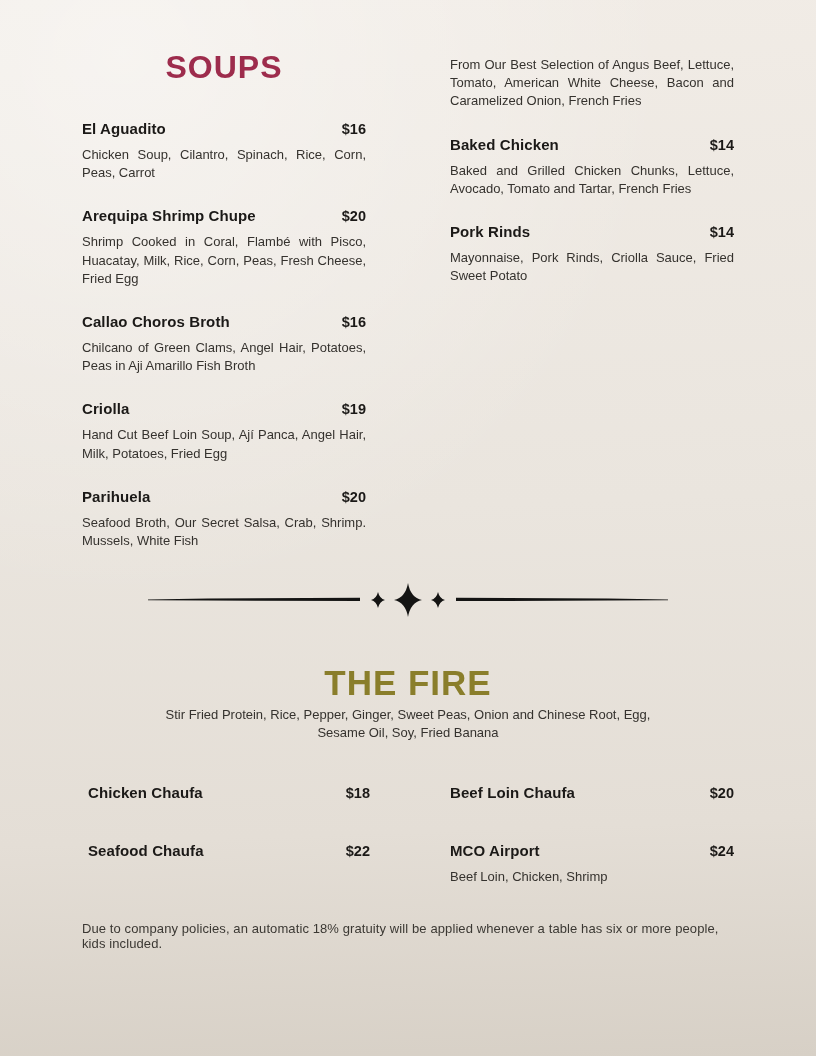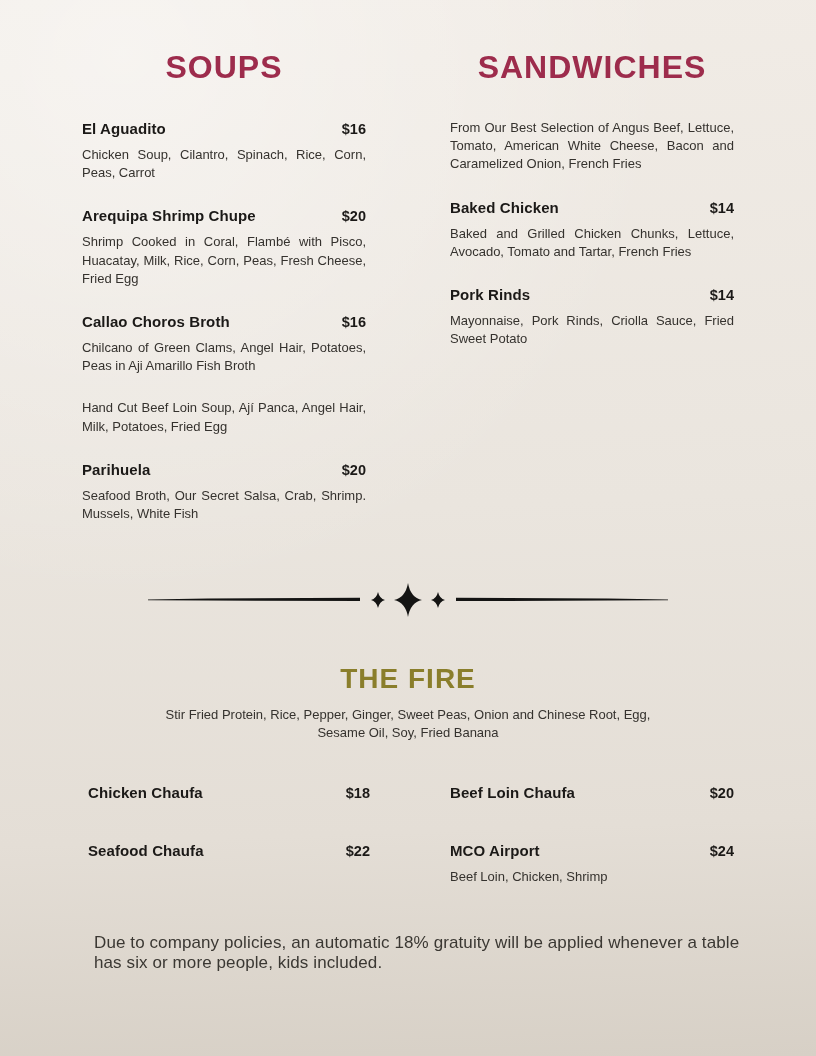--- a/index.html
+++ b/index.html
@@ -50,40 +50,40 @@
     top:580px;
     left:50%;
     transform:translateX(-50%);
     width:520px;height:40px;
   }
   .fire-title{
     position:absolute;
     top:663px;left:0;width:816px;
     margin:0;
     text-align:center;
-    font-size:28px;font-weight:700;letter-spacing:1px;
+    font-size:35px;font-weight:700;letter-spacing:1px;
     color:var(--fire);
   }
   .fire-subtitle{
     position:absolute;
     top:706px;left:50%;transform:translateX(-50%);
     width:500px;
     margin:0;
     text-align:center;
     font-size:13px;line-height:1.35;
     color:var(--body);
   }
   .col-fire-left{left:88px;top:783px;width:282px;}
   .col-fire-right{left:450px;top:783px;width:284px;}
   .fire-item{margin-bottom:38px;}
   .footer-note{
     position:absolute;
     left:82px;top:921px;width:660px;
-    margin:12px;
-    font-size:17px;
+    margin:0;
+    font-size:13px;
     letter-spacing:0.1px;
     color:#3b3833;
   }
 </style>
 </head>
 <body>
 
 <div class="page">
 
   <div class="menu-col col-soups">
@@ -107,34 +107,37 @@
 
     <div class="item">
       <div class="item-row">
         <span class="item-name">Callao Choros Broth</span>
         <span class="item-price">$16</span>
       </div>
       <p class="item-desc">Chilcano of Green Clams, Angel Hair, Potatoes, Peas in Aji Amarillo Fish Broth</p>
     </div>
 
     <div class="item">
+      <div class="item-row">
+        <span class="item-name">Criolla</span>
+        <span class="item-price">$19</span>
+      </div>
       <p class="item-desc">Hand Cut Beef Loin Soup, Ají Panca, Angel Hair, Milk, Potatoes, Fried Egg</p>
     </div>
 
     <div class="item">
       <div class="item-row">
         <span class="item-name">Parihuela</span>
         <span class="item-price">$20</span>
       </div>
       <p class="item-desc">Seafood Broth, Our Secret Salsa, Crab, Shrimp. Mussels, White Fish</p>
     </div>
   </div>
 
   <div class="menu-col col-sandwiches">
-    <h2 class="section-title">SANDWICHES</h2>
 
     <div class="item">
       <p class="item-desc">From Our Best Selection of Angus Beef, Lettuce, Tomato, American White Cheese, Bacon and Caramelized Onion, French Fries</p>
     </div>
 
     <div class="item">
       <div class="item-row">
         <span class="item-name">Baked Chicken</span>
         <span class="item-price">$14</span>
       </div>

